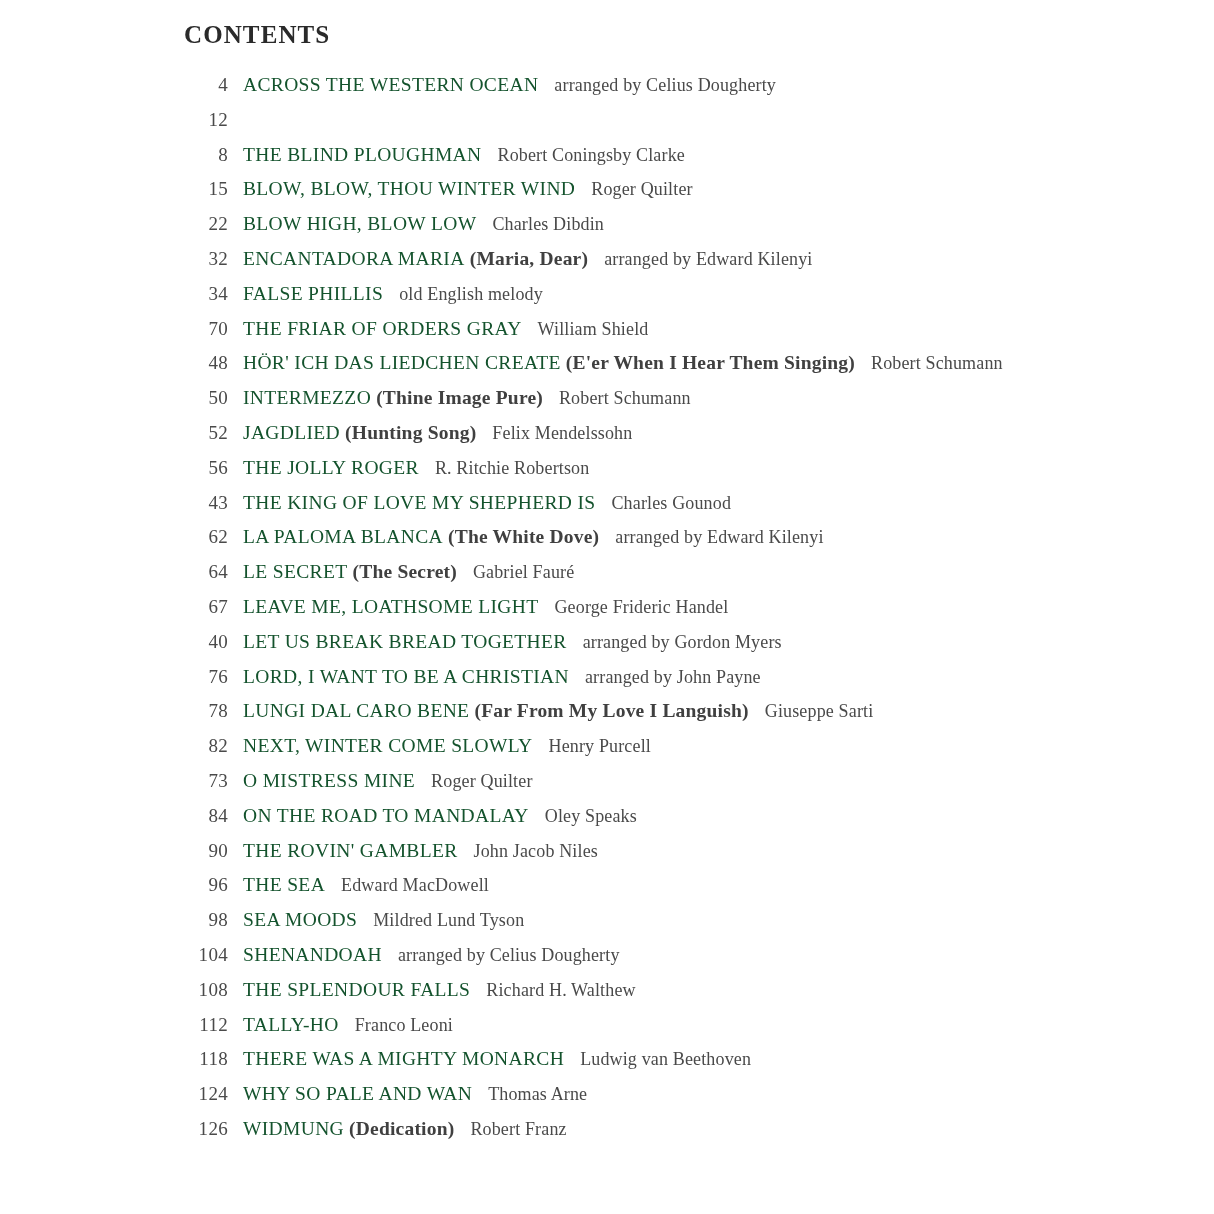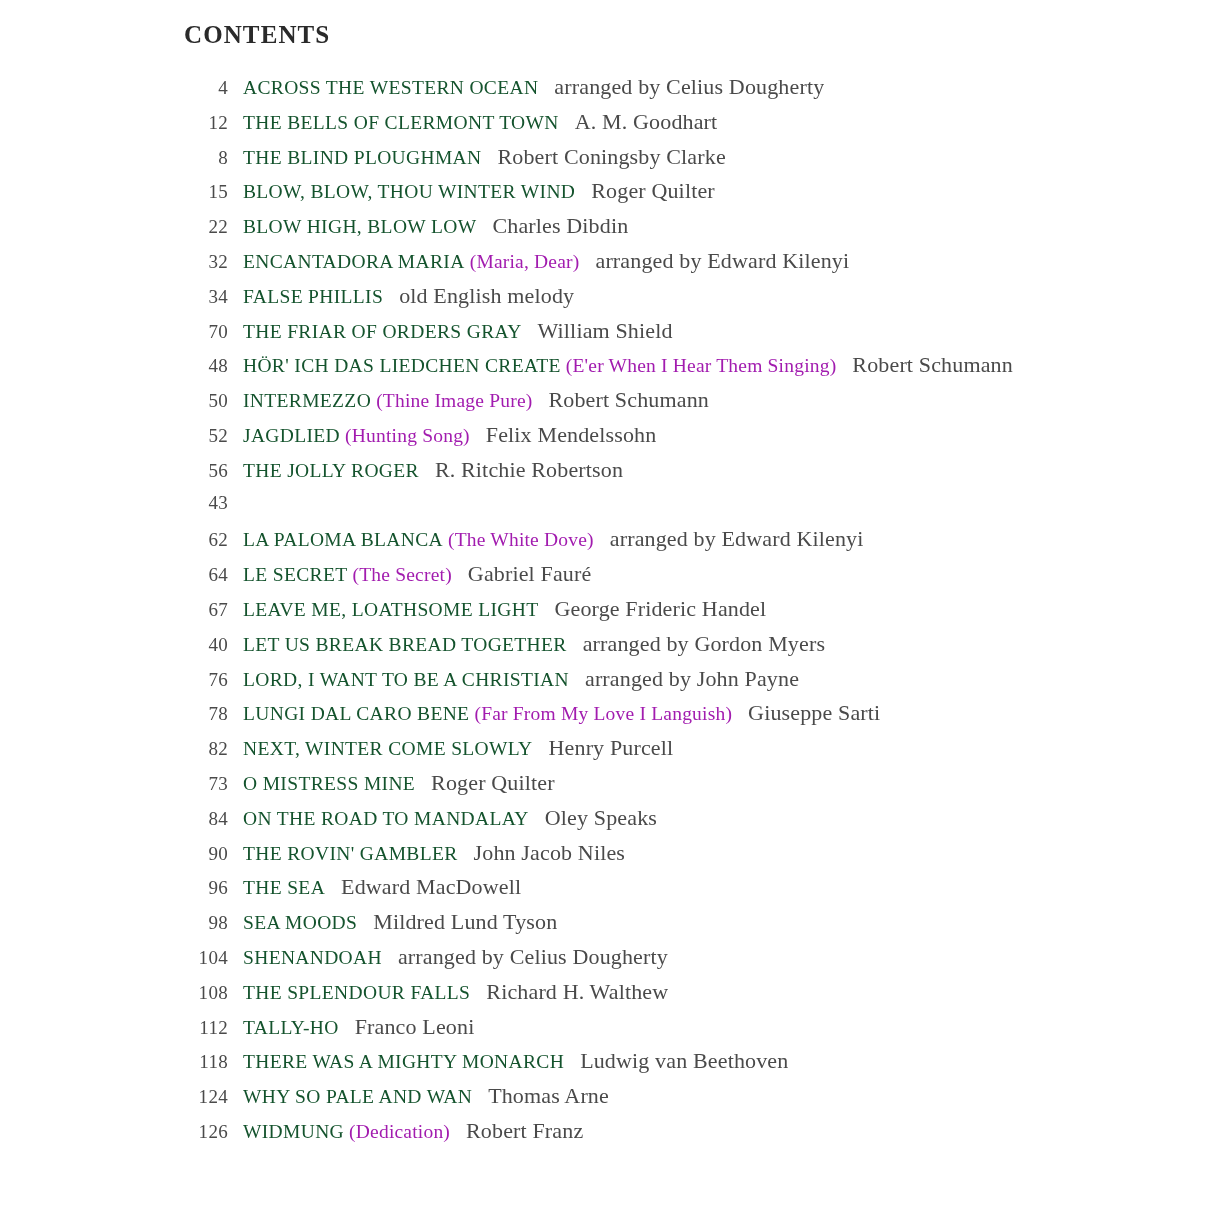--- a/index.html
+++ b/index.html
@@ -69,25 +69,26 @@
     overflow: hidden;
   }
 
   .entry-title {
     letter-spacing: 0.35px;
     color: #14532d;
   }
 
   .entry-subtitle {
     letter-spacing: 0.2px;
-    color: #a21caf;
+    color: #404040;
+    font-weight: bold;
   }
 
   .entry-credit {
-    font-size: 22px;
+    font-size: 18px;
     color: #4a4a4a;
     letter-spacing: 0.15px;
     padding-left: 16px;
     margin-top: 48px;
   }
 
   
   .toc-list, .contents-heading {
     filter: blur(0.22px);
   }
@@ -99,21 +100,20 @@
 
   <div class="contents-heading">CONTENTS</div>
 
   <div class="toc-list">
       <div class="toc-entry">
         <div class="entry-page">4</div>
         <div class="entry-body"><span class="entry-title">ACROSS THE WESTERN OCEAN</span><span class="entry-credit">arranged by Celius Dougherty</span></div>
       </div>
       <div class="toc-entry">
         <div class="entry-page">12</div>
-        <div class="entry-body"><span class="entry-title">THE BELLS OF CLERMONT TOWN</span><span class="entry-credit">A. M. Goodhart</span></div>
       </div>
       <div class="toc-entry">
         <div class="entry-page">8</div>
         <div class="entry-body"><span class="entry-title">THE BLIND PLOUGHMAN</span><span class="entry-credit">Robert Coningsby Clarke</span></div>
       </div>
       <div class="toc-entry">
         <div class="entry-page">15</div>
         <div class="entry-body"><span class="entry-title">BLOW, BLOW, THOU WINTER WIND</span><span class="entry-credit">Roger Quilter</span></div>
       </div>
       <div class="toc-entry">
@@ -143,20 +143,21 @@
       <div class="toc-entry">
         <div class="entry-page">52</div>
         <div class="entry-body"><span class="entry-title">JAGDLIED</span><span class="entry-subtitle"> (Hunting Song)</span><span class="entry-credit">Felix Mendelssohn</span></div>
       </div>
       <div class="toc-entry">
         <div class="entry-page">56</div>
         <div class="entry-body"><span class="entry-title">THE JOLLY ROGER</span><span class="entry-credit">R. Ritchie Robertson</span></div>
       </div>
       <div class="toc-entry">
         <div class="entry-page">43</div>
+        <div class="entry-body"><span class="entry-title">THE KING OF LOVE MY SHEPHERD IS</span><span class="entry-credit">Charles Gounod</span></div>
       </div>
       <div class="toc-entry">
         <div class="entry-page">62</div>
         <div class="entry-body"><span class="entry-title">LA PALOMA BLANCA</span><span class="entry-subtitle"> (The White Dove)</span><span class="entry-credit">arranged by Edward Kilenyi</span></div>
       </div>
       <div class="toc-entry">
         <div class="entry-page">64</div>
         <div class="entry-body"><span class="entry-title">LE SECRET</span><span class="entry-subtitle"> (The Secret)</span><span class="entry-credit">Gabriel Fauré</span></div>
       </div>
       <div class="toc-entry">

